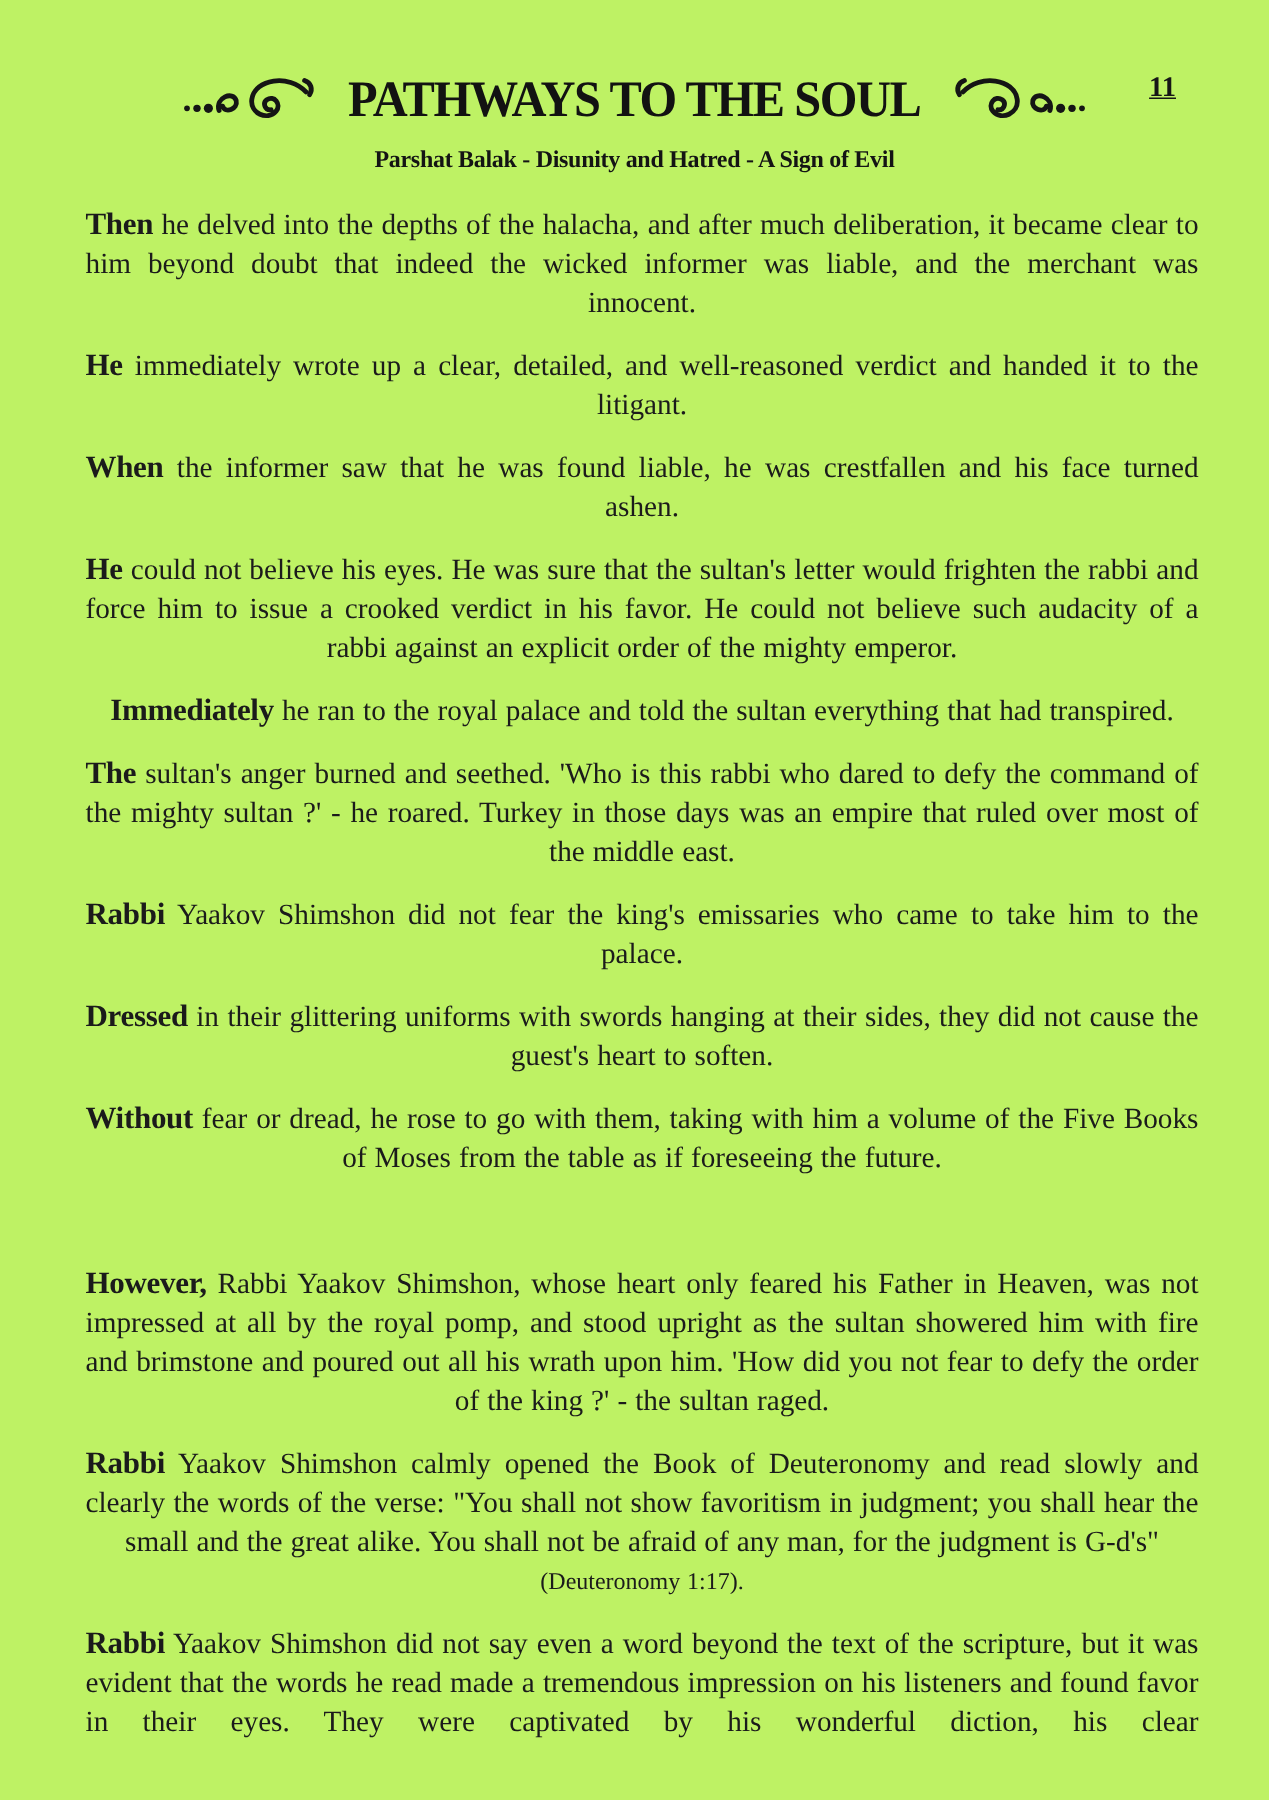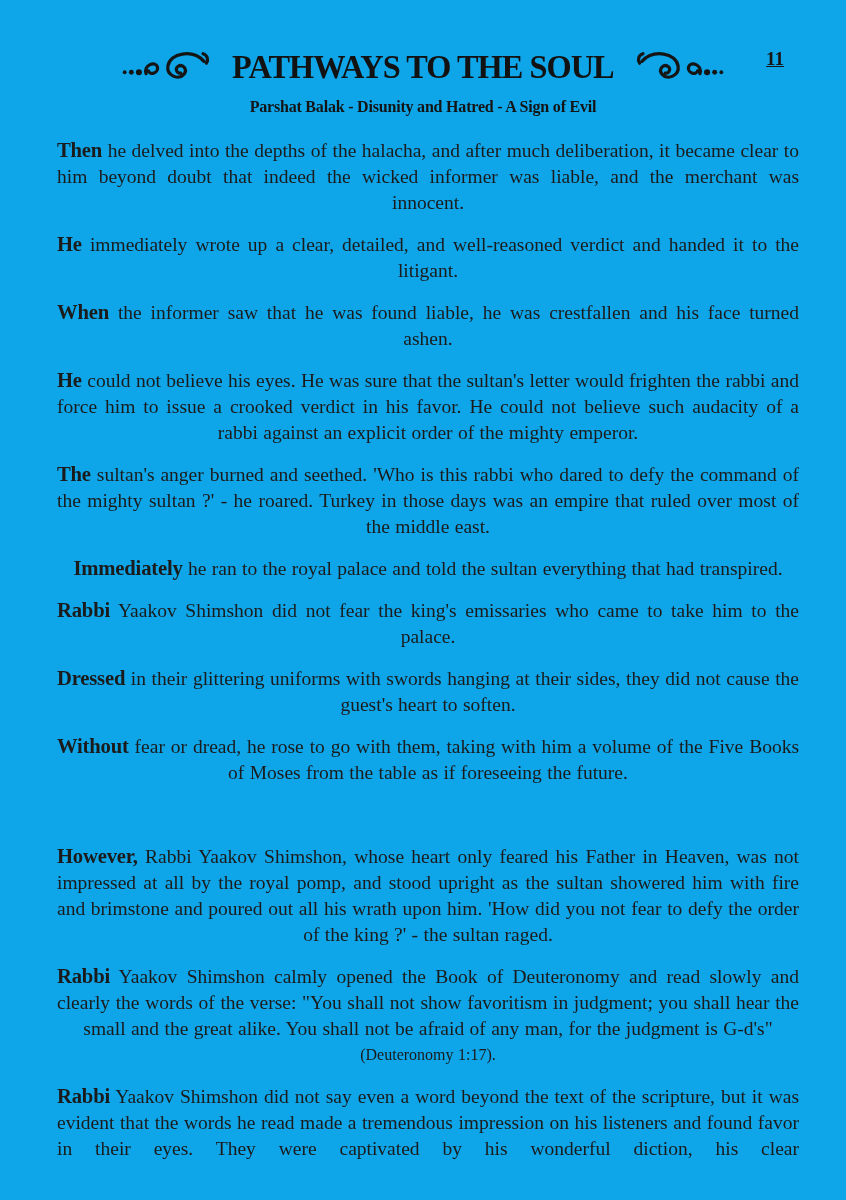--- a/index.html
+++ b/index.html
@@ -3,21 +3,21 @@
 <meta charset="utf-8">
 <style>
   html, body { margin: 0; padding: 0; background: #ffffff; }
   body {
     width: 846px; height: 1200px;
     font-family: "Liberation Serif", serif;
     color: #1b1b1b;
     overflow: hidden;
     position: relative;
   }
-  .page { width: 846px; height: 1200px; background: #0ea5e9; }
+  .page { width: 846px; height: 1200px; background: #bef264; }
 
   
   header { position: relative; padding-top: 46px; }
   .title-row {
     display: flex; justify-content: center; align-items: center;
     gap: 10px; height: 42px;
   }
   h1.title {
     margin: 0; font-size: 34px; font-weight: 700; color: #121212;
     letter-spacing: -1px; white-space: nowrap; transform: scaleX(0.95);
@@ -96,22 +96,22 @@
     <h2 class="subtitle">Parshat Balak - Disunity and Hatred - A Sign of Evil</h2>
   </header>
 
   <div class="columns">
 
     <div class="col">
       <p class="para"><b class="lead">Then</b> <span>he delved into the depths of the halacha, and after much deliberation, it became clear to him beyond doubt that indeed the wicked informer was liable, and the merchant was innocent.</span></p>
       <p class="para"><b class="lead">He</b> <span>immediately wrote up a clear, detailed, and well-reasoned verdict and handed it to the litigant.</span></p>
       <p class="para"><b class="lead">When</b> <span>the informer saw that he was found liable, he was crestfallen and his face turned ashen.</span></p>
       <p class="para"><b class="lead">He</b> <span>could not believe his eyes. He was sure that the sultan's letter would frighten the rabbi and force him to issue a crooked verdict in his favor. He could not believe such audacity of a rabbi against an explicit order of the mighty emperor.</span></p>
+      <p class="para"><b class="lead">Immediately</b> <span>he ran to the royal palace and told the sultan everything that had transpired.</span></p>
       <p class="para"><b class="lead">The</b> <span>sultan's anger burned and seethed. 'Who is this rabbi who dared to defy the command of the mighty sultan ?' - he roared. Turkey in those days was an empire that ruled over most of the middle east.</span></p>
-      <p class="para"><b class="lead">Immediately</b> <span>he ran to the royal palace and told the sultan everything that had transpired.</span></p>
       <p class="para"><b class="lead">Rabbi</b> <span>Yaakov Shimshon did not fear the king's emissaries who came to take him to the palace.</span></p>
       <p class="para"><b class="lead">Dressed</b> <span>in their glittering uniforms with swords hanging at their sides, they did not cause the guest's heart to soften.</span></p>
       <p class="para"><b class="lead">Without</b> <span>fear or dread, he rose to go with them, taking with him a volume of the Five Books of Moses from the table as if foreseeing the future.</span></p>
     </div>
 
     <div class="col">
       <p class="para"><b class="lead">However,</b> <span>Rabbi Yaakov Shimshon, whose heart only feared his Father in Heaven, was not impressed at all by the royal pomp, and stood upright as the sultan showered him with fire and brimstone and poured out all his wrath upon him. 'How did you not fear to defy the order of the king ?' - the sultan raged.</span></p>
       <p class="para"><b class="lead">Rabbi</b> <span>Yaakov Shimshon calmly opened the Book of Deuteronomy and read slowly and clearly the words of the verse: "You shall not show favoritism in judgment; you shall hear the small and the great alike. You shall not be afraid of any man, for the judgment is G-d's"</span><span class="citation">(Deuteronomy 1:17).</span></p>
       <p class="para cut"><b class="lead">Rabbi</b> <span>Yaakov Shimshon did not say even a word beyond the text of the scripture, but it was evident that the words he read made a tremendous impression on his listeners and found favor in their eyes. They were captivated by his wonderful diction, his clear</span></p>
     </div>

